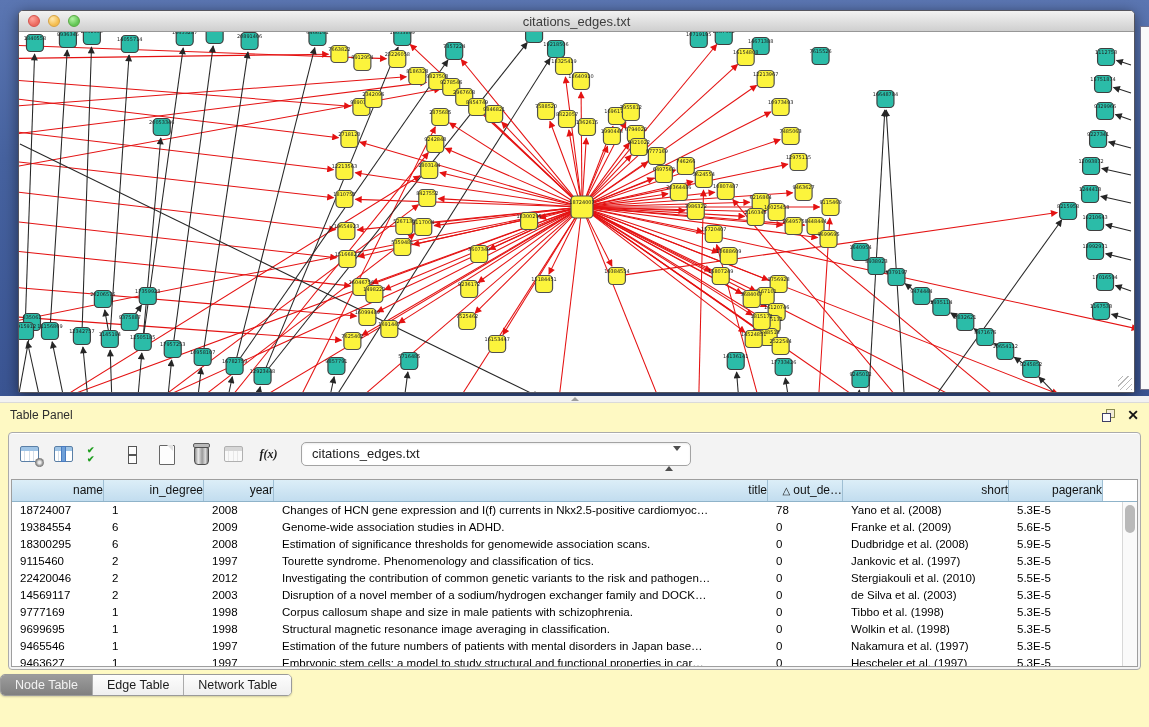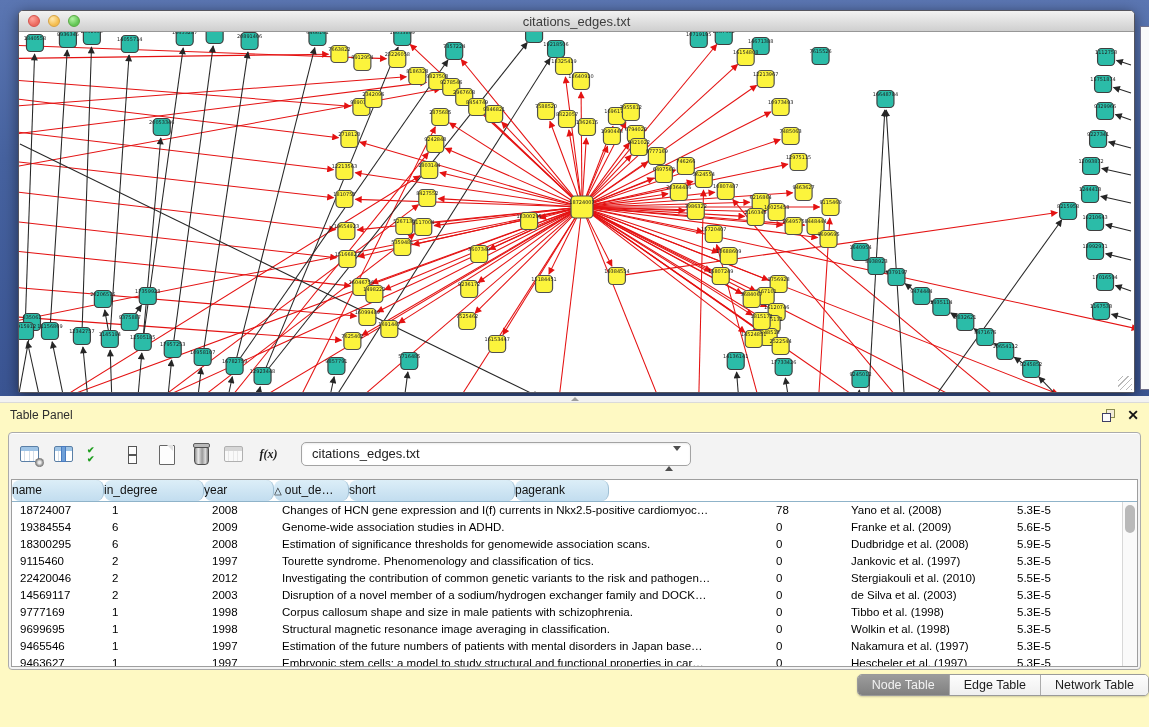--- a/index.html
+++ b/index.html
@@ -80,31 +80,31 @@
   .stepper .up { width:0; height:0; border-left:4px solid transparent; border-right:4px solid transparent;
     border-bottom:5px solid #4E4E4E; }
   .stepper .down { width:0; height:0; margin-top:3px; border-left:4px solid transparent;
     border-right:4px solid transparent; border-top:5px solid #4E4E4E; }
 
   
   .table-wrap { position:absolute; left:2px; right:2px; top:46px; bottom:2px; background:#FFF;
     border:1px solid #9E9E9E; overflow:hidden; }
   #grid-head { display:flex; height:22px; border-bottom:1px solid #8FB3C9; }
   .hcell { background:linear-gradient(#DCEEF8,#C2DDEF); border-right:1px solid #9FBFD4;
-    font-size:12px; color:#111; text-align:left; line-height:21px; overflow:hidden; cursor:pointer;border-radius:8px; }
+    font-size:12px; color:#111; text-align:right; line-height:21px; overflow:hidden; cursor:pointer; }
   .hcell .sort { font-size:10px; margin-right:3px; }
   .trow { display:flex; height:17px; }
   .tcell { font-size:11.5px; color:#000; line-height:17px; padding-left:8px; overflow:hidden;
     white-space:nowrap; }
   .c0{width:92px} .c1{width:100px} .c2{width:70px} .c3{width:494px} .c4{width:75px} .c5{width:166px} .c6{width:94px}
   .vscroll { position:absolute; right:0; top:22px; bottom:0; width:15px; background:#FAFAFA; border-left:1px solid #D8D8D8; }
   .vthumb { position:absolute; top:3px; left:2px; width:10px; height:28px; background:#B9B9B9; border-radius:6px; }
 
   
-  .tabs-row { position:absolute; left:0; right:0; top:278px; text-align:right; }
+  .tabs-row { position:absolute; left:0; right:0; top:278px; text-align:left; }
   .seg { display:inline-flex; border:1px solid #9A9A9A; border-radius:5px; overflow:hidden;
     background:#FFF; box-shadow:0 1px 2px rgba(0,0,0,.18); }
   .tab { padding:0 14px; line-height:20px; font-size:12.5px; color:#1C1C1C; cursor:pointer;
     background:linear-gradient(#FDFDFD,#EFEFEF); border-left:1px solid #ABABAB; }
   .tab:first-child { border-left:none; }
   .tab.selected { background:linear-gradient(#9C9C9C,#808080); color:#F2F2F2; }
 
   
   .status-bar { position:absolute; left:0; right:0; bottom:0; height:26px;
     background:linear-gradient(#EFEFEF,#E0E0E0); border-top:1px solid #BDBDBD; }
@@ -612,20 +612,21 @@
             <span class="up"></span><span class="down"></span>
           </span>
         </div>
       </div>
 
       <div class="table-wrap">
         <div id="grid-head">
             <div class="hcell c0"><span>name</span></div>
             <div class="hcell c1"><span>in_degree</span></div>
             <div class="hcell c2"><span>year</span></div>
+            <div class="hcell c3"><span>title</span></div>
             <div class="hcell c4"><span class="sort">△</span><span>out_de…</span></div>
             <div class="hcell c5"><span>short</span></div>
             <div class="hcell c6"><span>pagerank</span></div>
           </div>
         <div id="grid-body">
             <div class="trow">
               <div class="tcell c0">18724007</div>
               <div class="tcell c1">1</div>
               <div class="tcell c2">2008</div>
               <div class="tcell c3">Changes of HCN gene expression and I(f) currents in Nkx2.5-positive cardiomyoc…</div>

